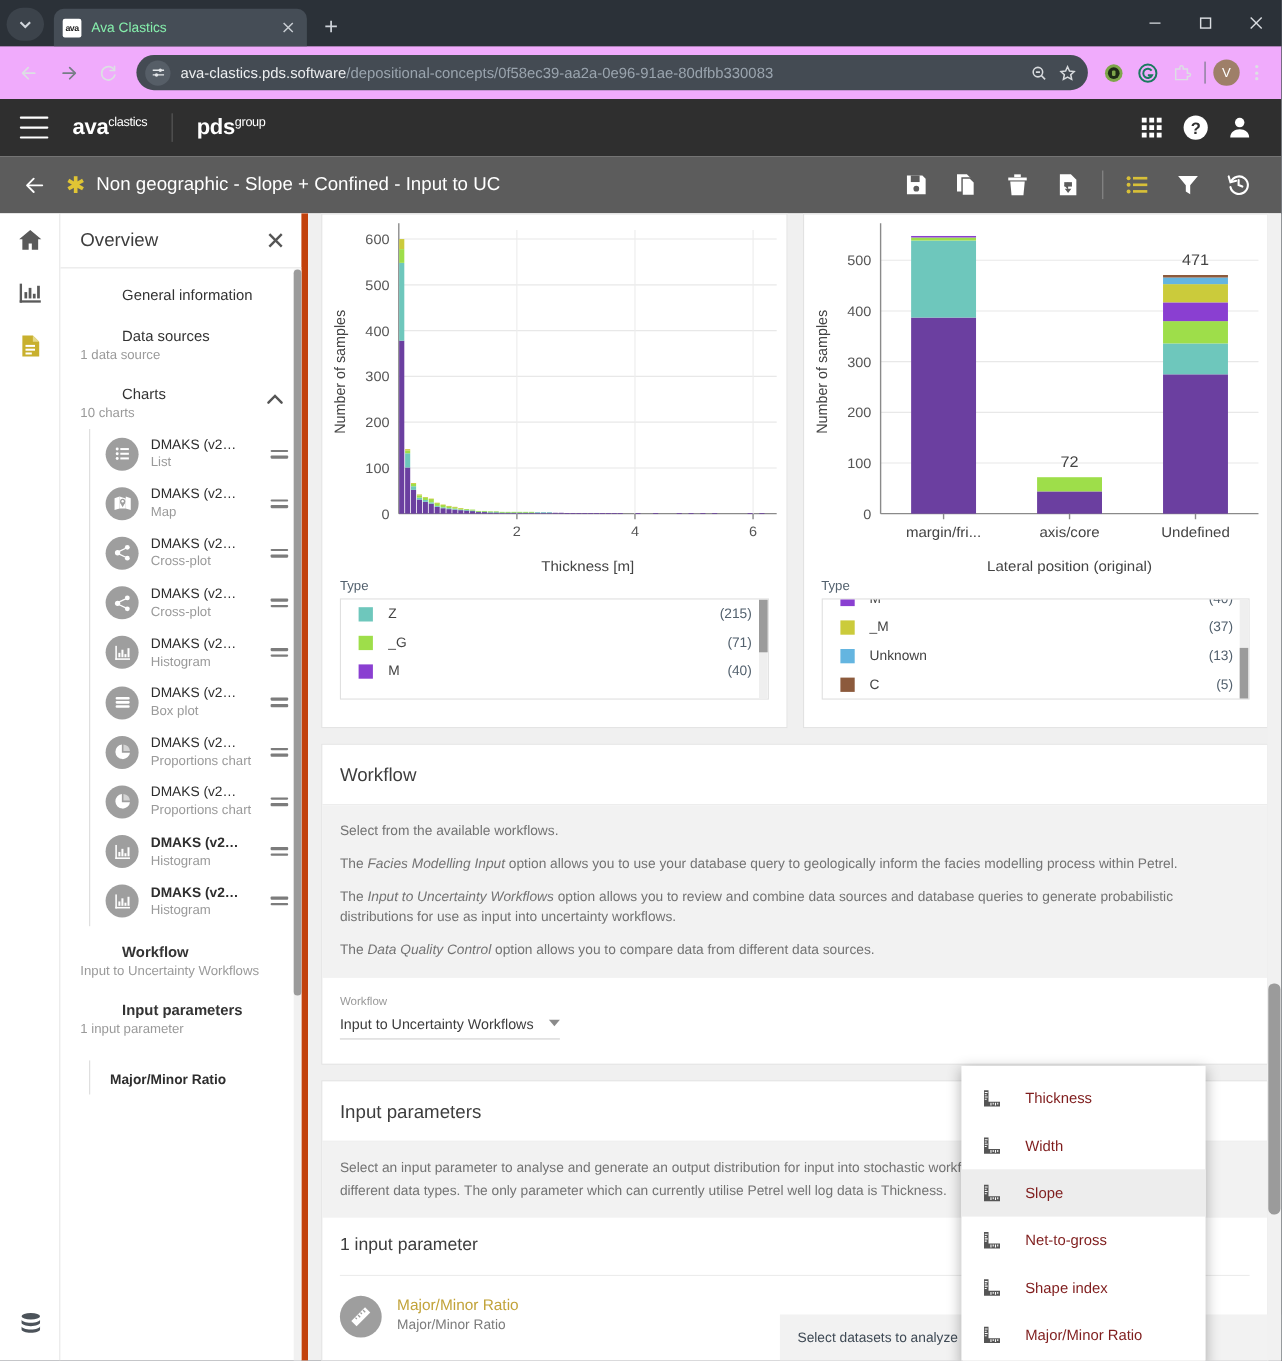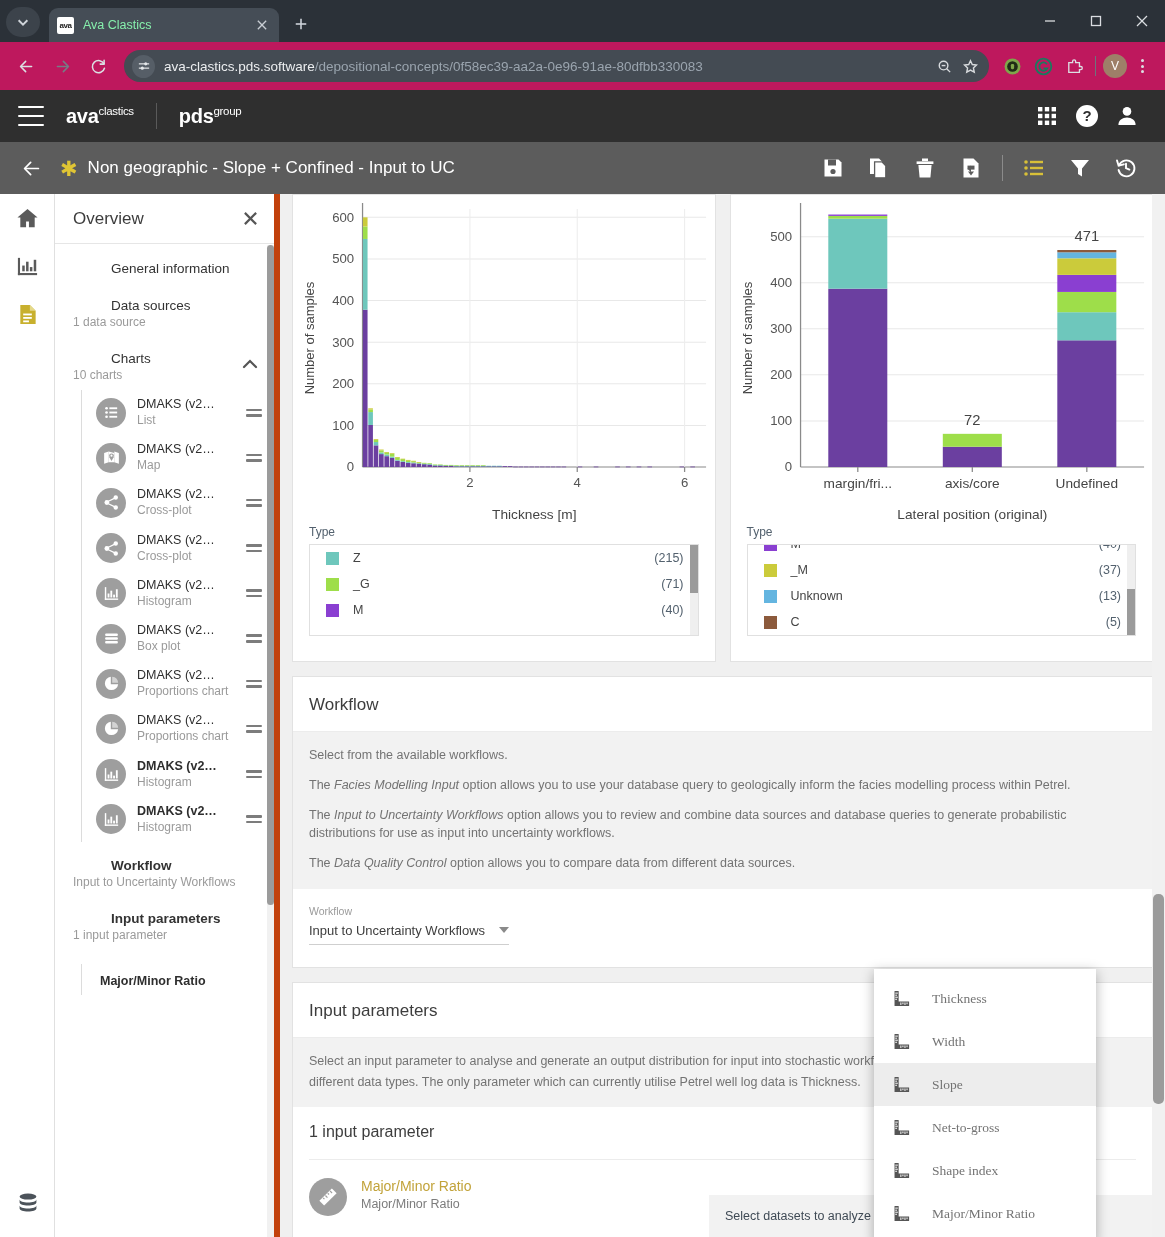--- a/index.html
+++ b/index.html
@@ -32,21 +32,21 @@
                white-space: nowrap; overflow: hidden; text-overflow: ellipsis; }
   .tab-close { width: 18px; height: 18px; display: flex; align-items: center; justify-content: center; cursor: pointer; }
   .tab-close svg { width: 10px; height: 10px; stroke: #c9ced4; stroke-width: 1.6; }
   .new-tab { width: 28px; height: 28px; margin-left: 8px; margin-bottom: 4px;
              display: flex; align-items: center; justify-content: center; cursor: pointer; }
   .new-tab svg { width: 14px; height: 14px; stroke: #cfd4da; stroke-width: 1.8; }
   .win-ctrls { position: absolute; right: 0; top: 0; height: 42px; display: flex; align-items: center; }
   .win-btn { width: 46px; height: 42px; display: flex; align-items: center; justify-content: center; cursor: pointer; }
   .win-btn svg { width: 12px; height: 12px; stroke: #dadde1; stroke-width: 1.3; fill: none; }
 
-  .toolbar { height: 48px; background: #be185d; display: flex; align-items: center; padding: 0 10px; }
+  .toolbar { height: 48px; background: #f0abfc; display: flex; align-items: center; padding: 0 10px; }
   .nav-btn { width: 32px; height: 32px; margin-right: 4px; border-radius: 50%;
              display: flex; align-items: center; justify-content: center; cursor: pointer; }
   .nav-btn svg { width: 17px; height: 17px; fill: none; stroke: #dcdfe3; stroke-width: 1.8; stroke-linecap: round; stroke-linejoin: round; }
   .nav-btn.disabled svg { stroke: #767d85; }
   .omnibox {
     flex: 1; height: 32px; background: #444b53; border-radius: 16px;
     display: flex; align-items: center; padding: 0 6px 0 8px; margin: 0 6px; cursor: text;
   }
   .omni-icon { width: 23px; height: 23px; border-radius: 50%; background: #565e67;
                display: flex; align-items: center; justify-content: center; flex: none; }
@@ -163,21 +163,21 @@
   .content-sb-thumb { position: absolute; left: 1px; width: 11px; background: #9b9b9b; border-radius: 5px; }
 
   
   .dd-menu {
     position: absolute; left: 874px; top: 775px; width: 222px; background: #fff;
     box-shadow: 0 3px 12px rgba(0,0,0,.3); z-index: 40; padding: 8px 0;
   }
   .dd-item { display: flex; align-items: center; height: 43px; padding: 0 18px; cursor: pointer; }
   .dd-item.active { background: #ededed; }
   .dd-icon { width: 26px; flex: none; display: flex; align-items: center; }
-  .dd-label { font-size: 13.5px; color: #737373; margin-left: 14px; font-family: Liberation Serif, serif; }
+  .dd-label { font-size: 13.5px; color: #7f1d1d; margin-left: 14px; }
 
   svg.i { display: block; }
 </style>
 </head>
 <body>
 
 <div class="browser">
 
   <div class="tabstrip">
     <div class="tab-menu-btn">

